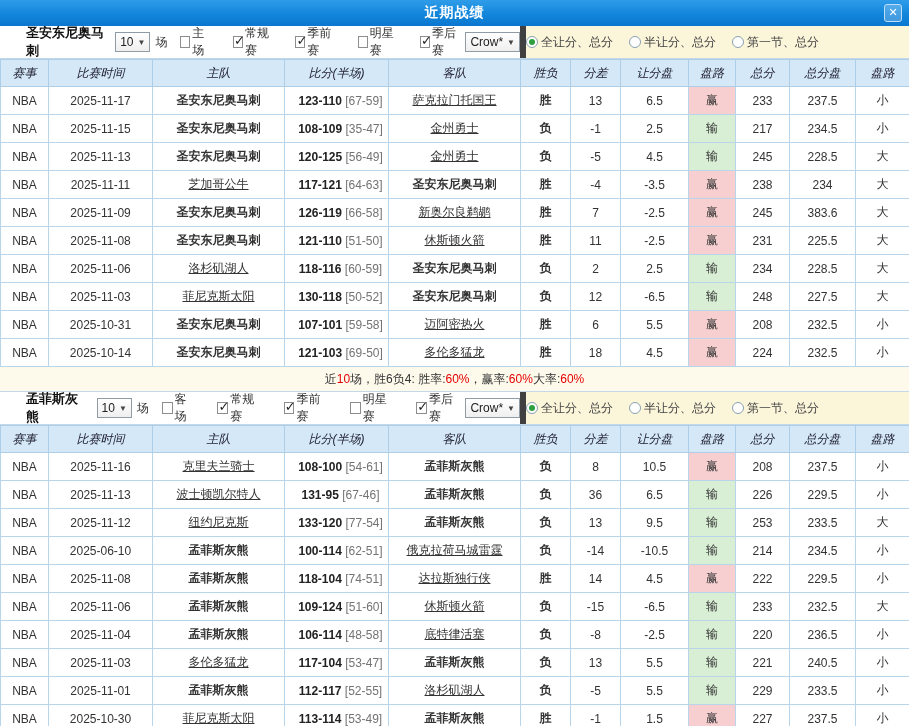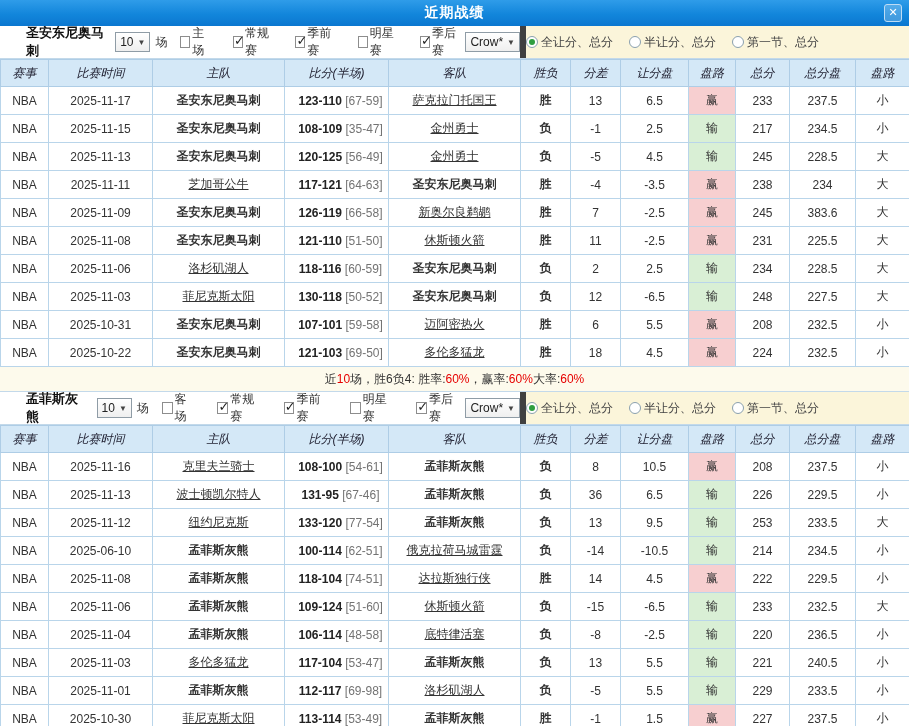--- a/index.html
+++ b/index.html
@@ -274,21 +274,21 @@
     <td class="res-win">胜</td>
     <td>6</td>
     <td>5.5</td>
     <td class="hcp-win">赢</td>
     <td class="blue">208</td>
     <td class="blue">232.5</td>
     <td class="ou-small">小</td>
   </tr>
         <tr>
     <td>NBA</td>
-    <td>2025-10-22</td>
+    <td>2025-10-14</td>
     <td class="team-red">圣安东尼奥马刺</td>
     <td><span class="score">121-103</span> <span class="half">[69-50]</span></td>
     <td class="team-plain">多伦多猛龙</td>
     <td class="res-win">胜</td>
     <td>18</td>
     <td>4.5</td>
     <td class="hcp-win">赢</td>
     <td class="blue">224</td>
     <td class="blue">232.5</td>
     <td class="ou-small">小</td>
@@ -499,21 +499,21 @@
     <td>5.5</td>
     <td class="hcp-lose">输</td>
     <td class="blue">221</td>
     <td class="blue">240.5</td>
     <td class="ou-small">小</td>
   </tr>
         <tr>
     <td>NBA</td>
     <td>2025-11-01</td>
     <td class="team-green">孟菲斯灰熊</td>
-    <td><span class="score">112-117</span> <span class="half">[69-98]</span></td>
+    <td><span class="score">112-117</span> <span class="half">[52-55]</span></td>
     <td class="team-plain">洛杉矶湖人</td>
     <td class="res-lose">负</td>
     <td>-5</td>
     <td>5.5</td>
     <td class="hcp-lose">输</td>
     <td class="blue">229</td>
     <td class="blue">233.5</td>
     <td class="ou-small">小</td>
   </tr>
         <tr>

